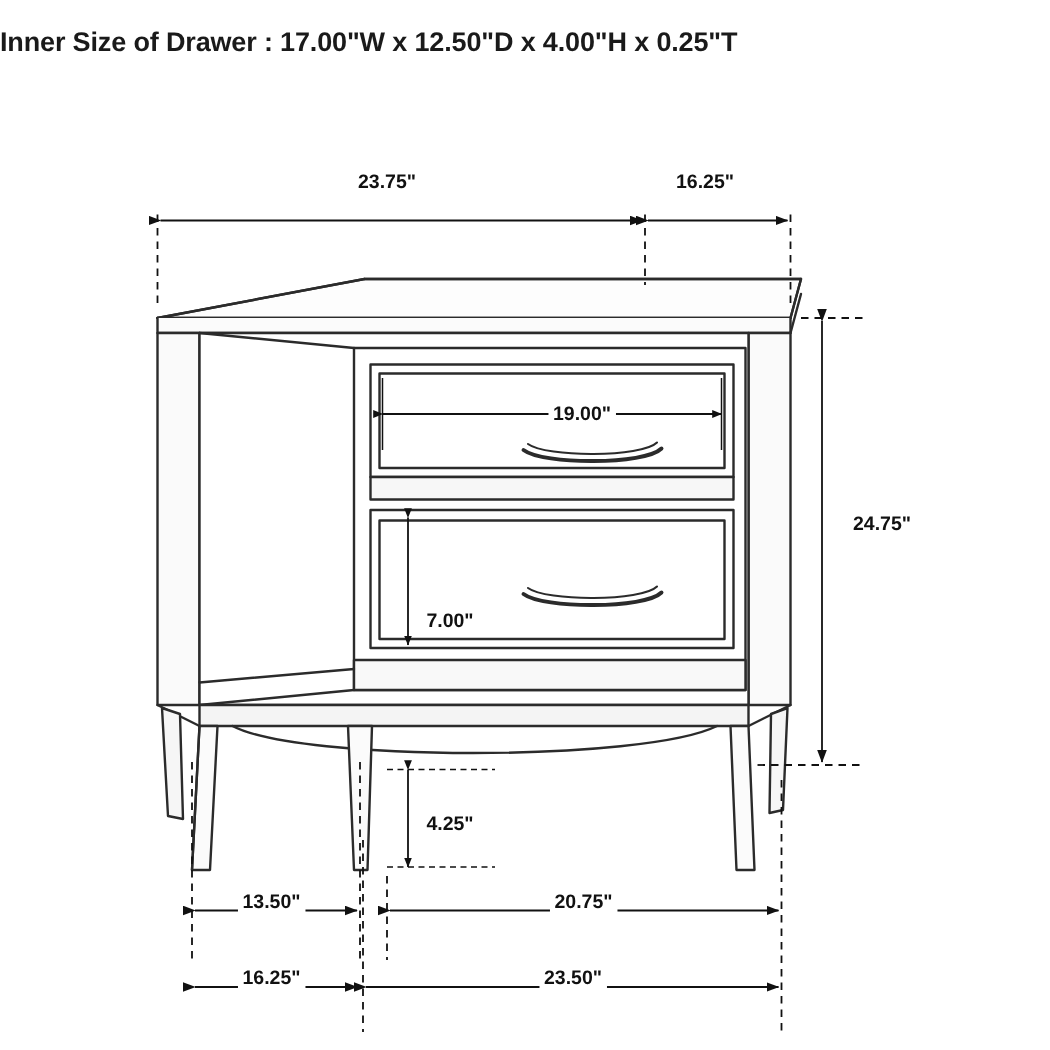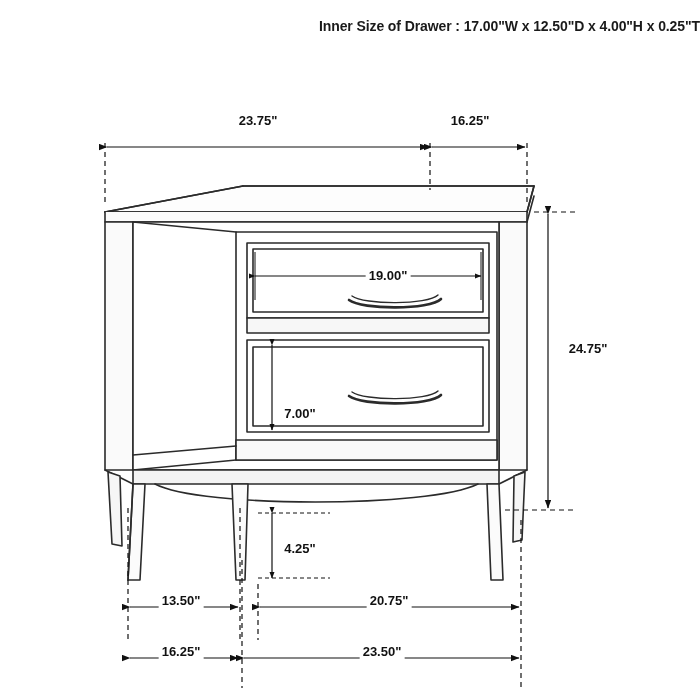--- a/index.html
+++ b/index.html
@@ -18,22 +18,22 @@
   #stage {
     position: relative;
     width: 700px;
     height: 700px;
   }
   .title {
     position: absolute;
     top: 18px;
     left: 0;
     width: 700px;
-    text-align: right;
-    font-size: 14px;
+    text-align: left;
+    font-size: 18px;
     font-weight: bold;
     letter-spacing: -0.1px;
     color: #1a1a1a;
   }
   svg#drawing {
     position: absolute;
     top: 0;
     left: 0;
   }
   .dimlabel {

